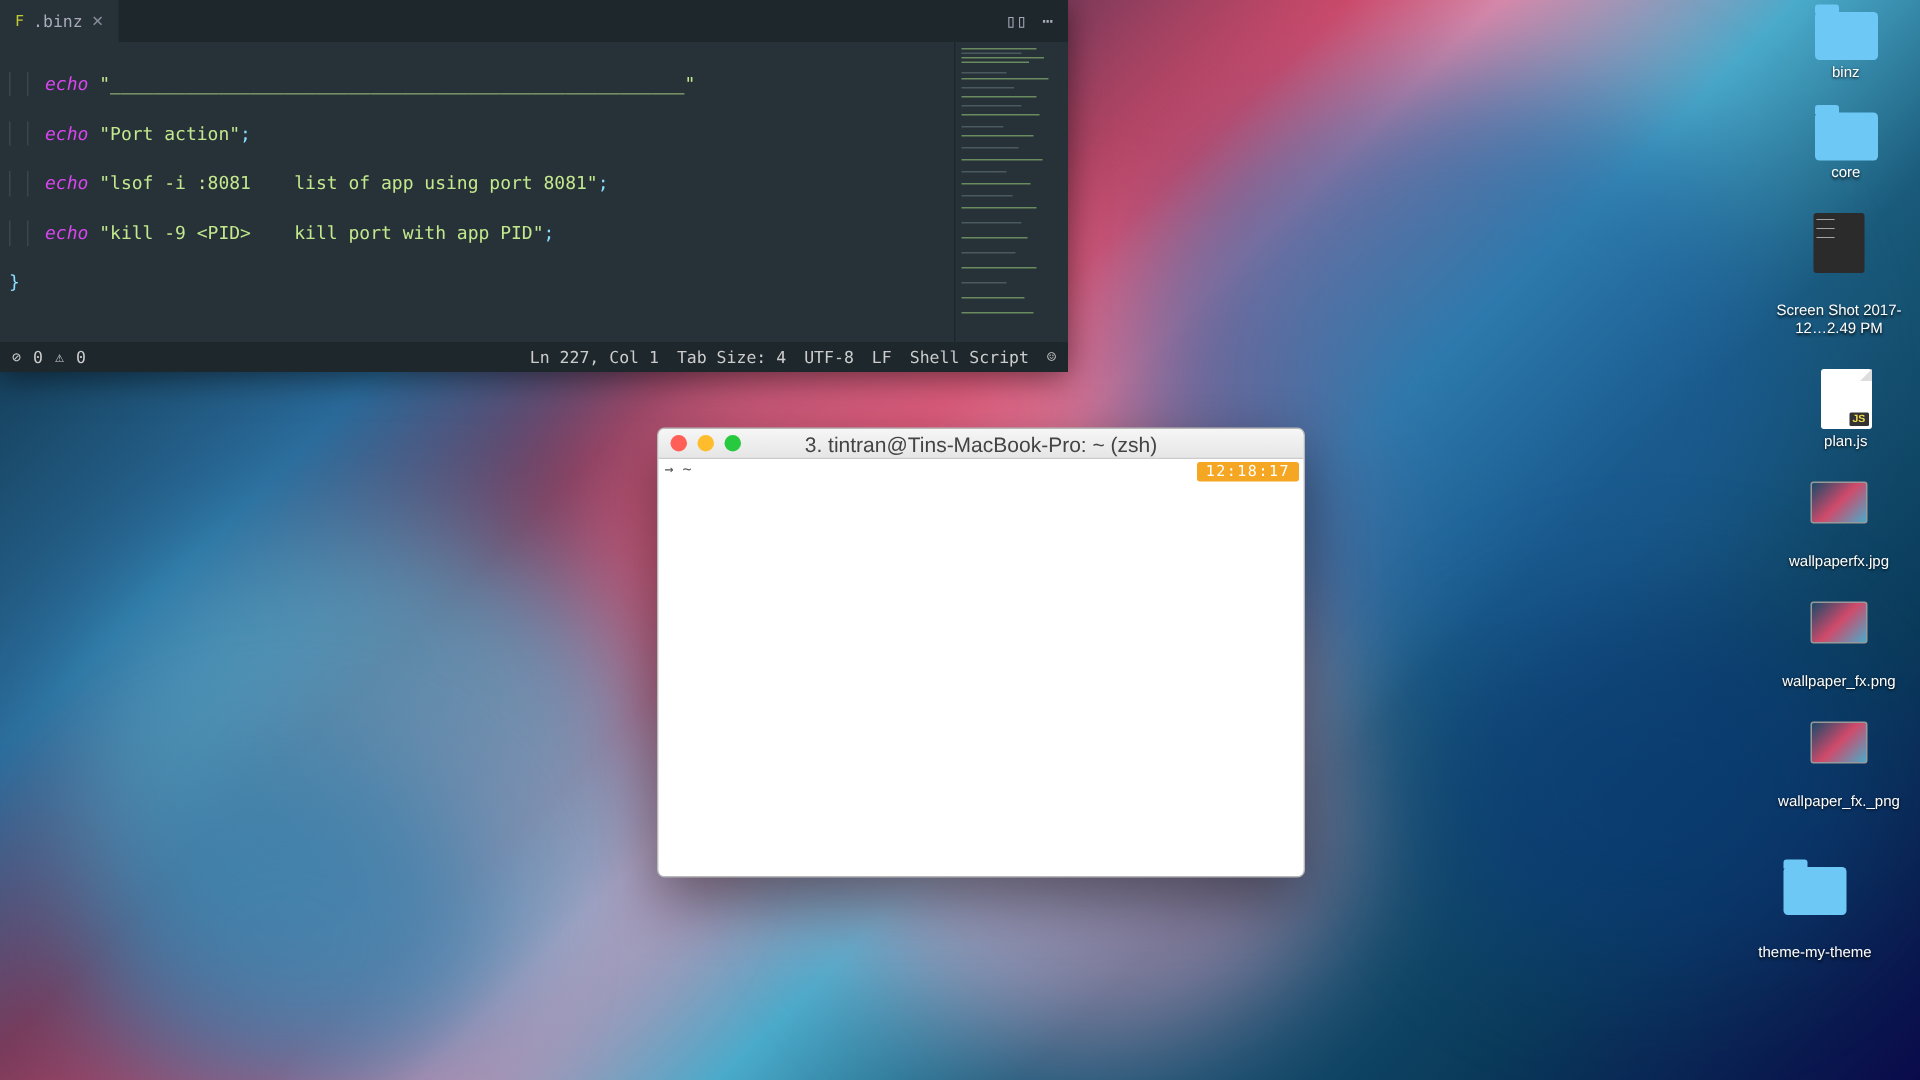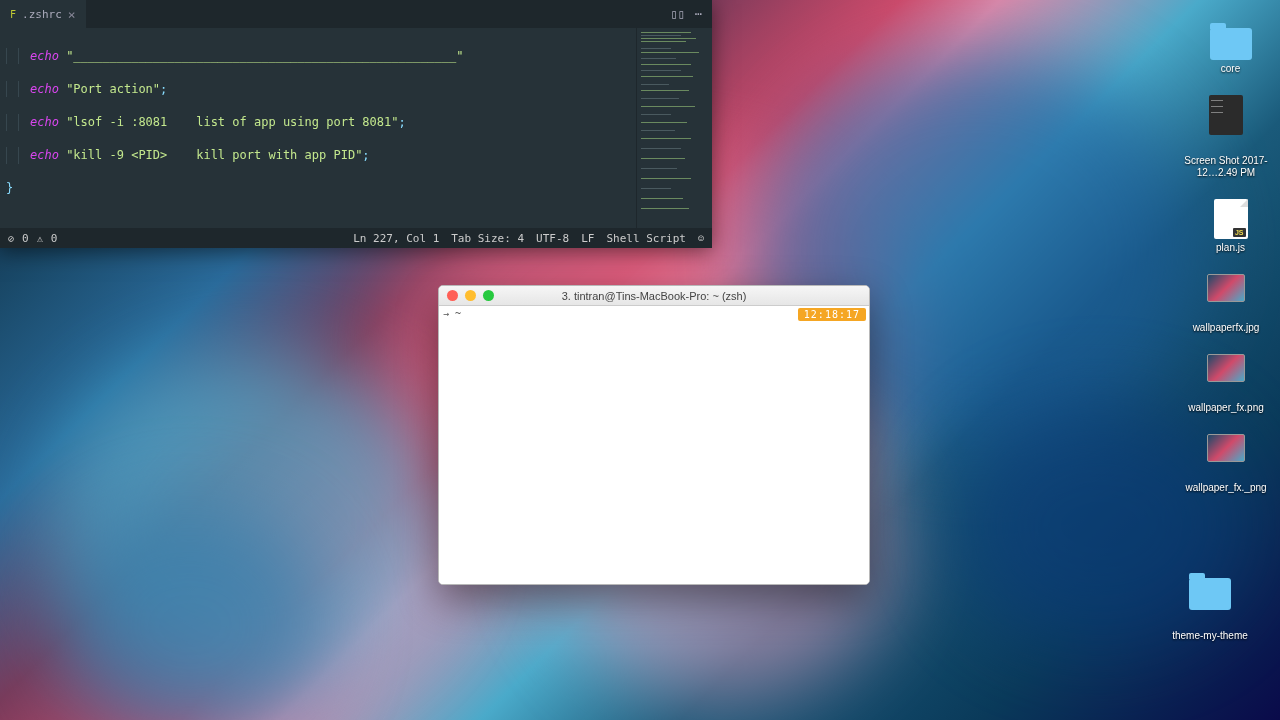--- a/index.html
+++ b/index.html
@@ -73,21 +73,21 @@
 .term-titlebar{
   height:20px;background:linear-gradient(#f6f6f6,#e6e6e6);
   border-bottom:1px solid #ccc;display:flex;align-items:center;
   padding:0 8px;position:relative;
 }
 .traffic{display:flex;gap:7px;}
 .tl{width:11px;height:11px;border-radius:50%;}
 .tl.r{background:#ff5f56;}
 .tl.y{background:#ffbd2e;}
 .tl.g{background:#27c93f;}
-.term-title{position:absolute;left:0;right:0;text-align:center;font-size:11px;color:#444;font-family:-apple-system,sans-serif;}
+.term-title{position:absolute;left:0;right:0;text-align:center;font-size:14px;color:#444;font-family:-apple-system,sans-serif;}
 .term-body{flex:1;position:relative;background:#fff;color:#333;}
 .term-prompt{position:absolute;left:4px;top:2px;font-size:10px;color:#555;}
 .term-time{
   position:absolute; right:3px; top:2px;
   background:#f5a623;color:#fff;font-size:10px;
   padding:1px 6px;border-radius:2px;letter-spacing:1px;
   font-family:"Menlo",monospace;
 }
 
 
@@ -125,21 +125,21 @@
 <div class="cloud c2"></div>
 <div class="cloud c3"></div>
 <div class="cloud c4"></div>
 <div class="cloud c5"></div>
 <div class="cloud c6"></div>
 
 <div class="editor">
   <div class="editor-tabbar">
     <div class="tab">
       <span class="file-icon">F</span>
-      <span>.zshrc</span>
+      <span>.binz</span>
       <span class="tab-close">×</span>
     </div>
     <div class="editor-tabbar-right">
       <span>▯▯</span>
       <span>⋯</span>
     </div>
   </div>
 
   <div class="editor-body">
     <div class="code">
@@ -213,20 +213,24 @@
     <div class="term-title">3. tintran@Tins-MacBook-Pro: ~ (zsh)</div>
   </div>
   <div class="term-body">
     <span class="term-prompt">→ <span>~</span></span>
     <span class="term-time">12:18:17</span>
   </div>
 </div>
 
 <div class="desktop-icons">
   <div class="dicon-row">
+    <div class="dicon">
+      <div class="folder"></div>
+      <div class="label">binz</div>
+    </div>
   </div>
   <div class="dicon">
     <div class="folder"></div>
     <div class="label">core</div>
   </div>
   <div class="dicon wide">
     <div class="docfile">——<br>——<br>——</div>
     <div class="label">Screen Shot 2017-12…2.49 PM</div>
   </div>
   <div class="dicon">

